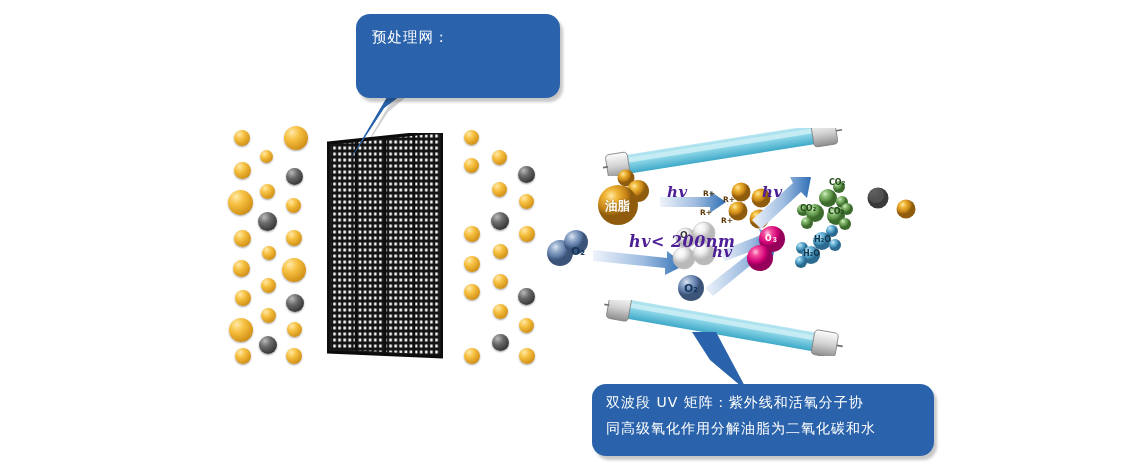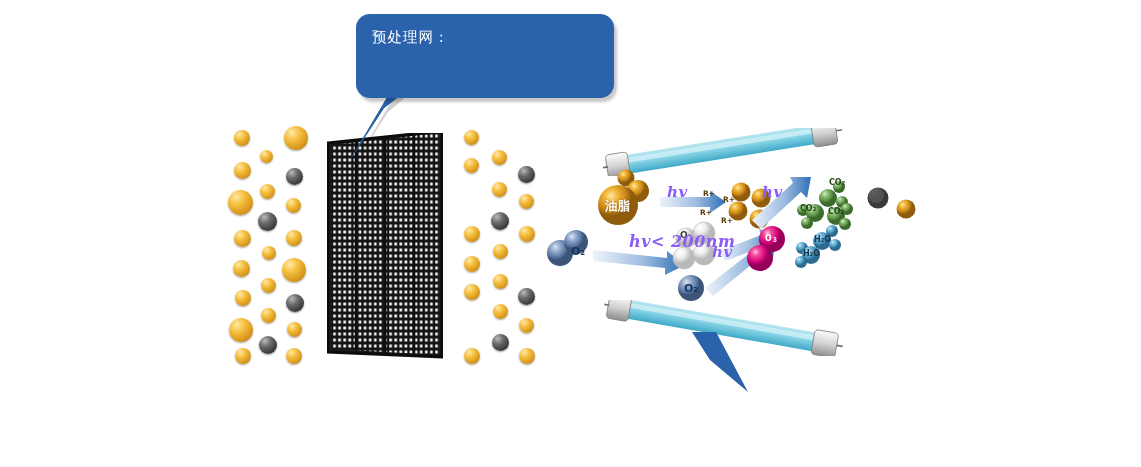--- a/index.html
+++ b/index.html
@@ -6,41 +6,41 @@
   body{width:1141px;height:467px;position:relative;overflow:hidden;
        font-family:"DejaVu Sans","Liberation Sans",sans-serif;}
   #stage{position:absolute;left:0;top:0;width:1141px;height:467px;}
 
   
   .callout{position:absolute;background:#2a63ab;color:#ffffff;border-radius:14px;
            box-sizing:border-box;padding:10px 16px;line-height:1.85;
            font-size:14.5px;letter-spacing:1px;white-space:nowrap;
            box-shadow:3px 4px 3px rgba(0,0,0,.22);}
   .callout div{display:block;}
-  #callout-top{left:356px;top:14px;width:258px;height:84px;}
+  #callout-top{left:356px;top:14px;width:204px;height:84px;}
   #callout-bottom{left:592px;top:384px;width:342px;height:72px;font-size:14px;padding:6px 14px;}
 
   
   #mesh-wrap{position:absolute;left:327px;top:133px;width:116px;height:228px;}
 
   
   .sphere{position:absolute;border-radius:50%;}
   .sp-orange{background:radial-gradient(circle at 33% 27%, #ffe9a8 0%, #f6c040 32%, #d4941a 72%, #9c6410 100%);
              box-shadow:0 1px 2px rgba(0,0,0,.35);}
   .sp-dark{background:radial-gradient(circle at 33% 27%, #b9b9b9 0%, #6a6a6a 34%, #3a3a3a 72%, #161616 100%);
            box-shadow:0 1px 2px rgba(0,0,0,.4);}
 
   
   .lamp{position:absolute;}
 
   
   .mol-label{position:absolute;color:#101010;font-weight:bold;pointer-events:none;
              font-family:"DejaVu Sans","Liberation Sans",sans-serif;}
   .hv{position:absolute;font-family:"DejaVu Serif","Liberation Serif",serif;
-      font-style:italic;font-weight:bold;font-size:15px;color:#8b5cf6;
+      font-style:italic;font-weight:bold;font-size:15px;color:#4c1d95;
       letter-spacing:.5px;white-space:nowrap;}
 
   .molsvg{position:absolute;}
 </style>
 </head>
 <body>
 
 <div id="stage">
 
   <div id="particles-left" style="position:absolute;left:216px;top:126px;width:104px;height:238px;">
@@ -297,14 +297,18 @@
     <polygon points="64,6 48,7 8,76 40,26" fill="#000000" opacity=".18"></polygon>
     <polygon points="62,2 44,3 2,74 36,22" fill="#2a63ab"></polygon>
   </svg>
   <div class="callout" id="callout-top">
     <div>预处理网：</div>
   </div>
 
   <svg style="position:absolute;left:688px;top:330px;" width="78" height="66" viewBox="0 0 78 66">
     <polygon points="4,2 28,2 60,62 22,30" fill="#2a63ab"></polygon>
   </svg>
+  <div class="callout" id="callout-bottom">
+    <div>双波段 UV 矩阵：紫外线和活氧分子协</div>
+    <div>同高级氧化作用分解油脂为二氧化碳和水</div>
+  </div>
 
 </div>
 
 </body></html>

